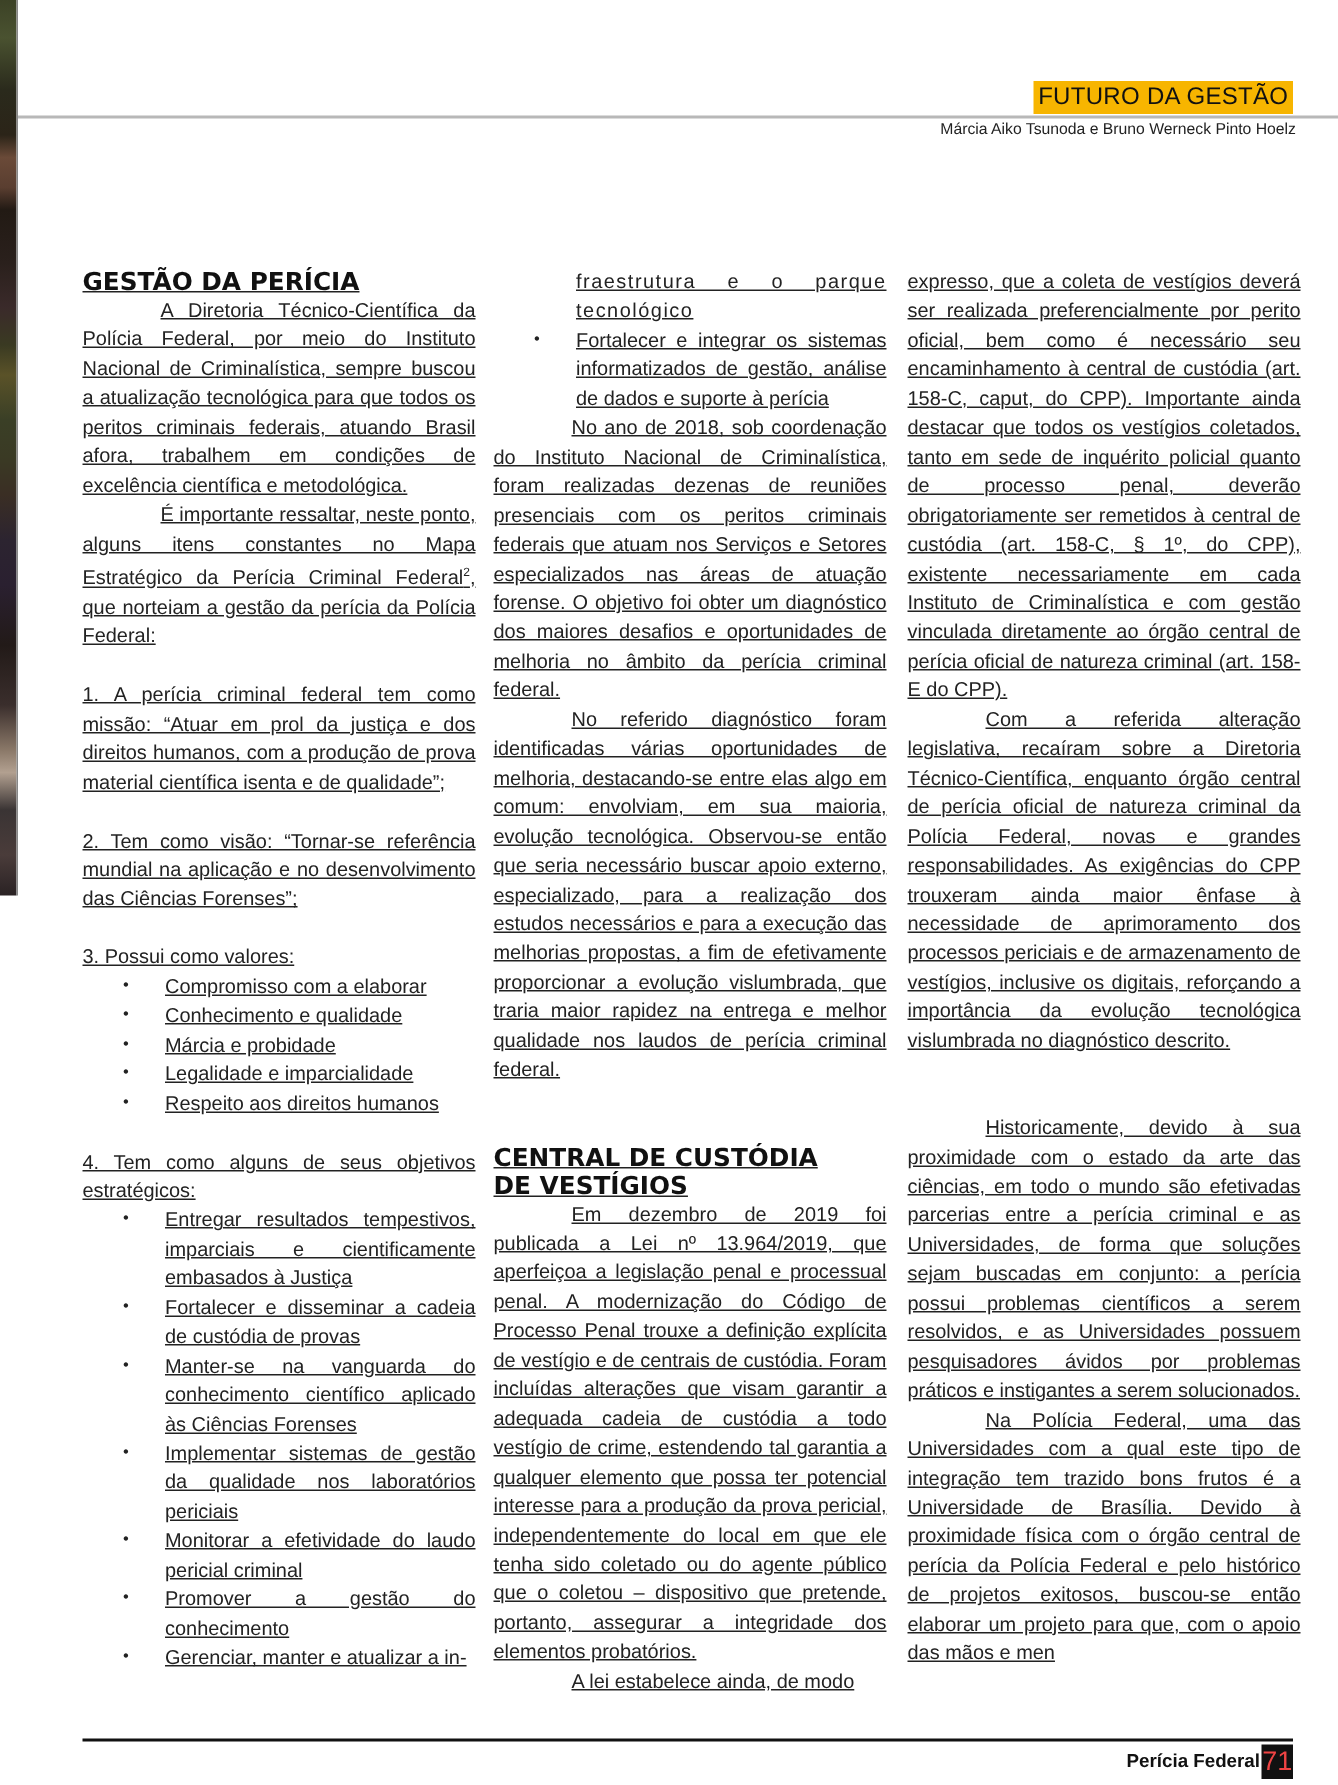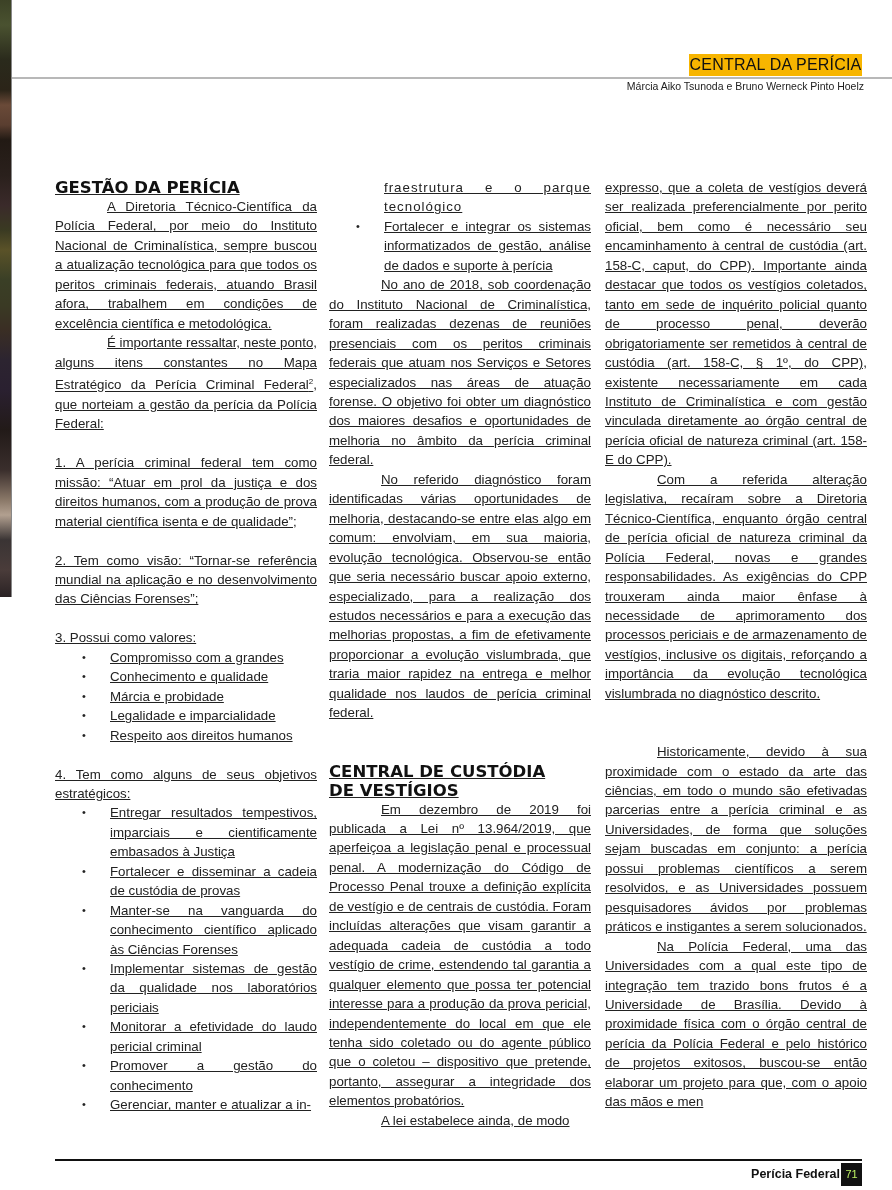--- a/index.html
+++ b/index.html
@@ -50,43 +50,43 @@
   ul.bul li { position: relative; padding-left: 55px; }
   ul.bul li::before {
     content: "•"; position: absolute; left: 27px; top: 0; font-size: 11px;
   }
   .cont { padding-left: 55px; }
 
   .footer-rule { position: absolute; left: 55px; top: 1159px; width: 807px; height: 2px; background: #111; }
   .footer-mag { position: absolute; top: 1167px; right: 52px; font-size: 12.5px; font-weight: bold; color: #111; }
   .footer-page {
     position: absolute; top: 1163px; left: 841px; width: 21px; height: 23px;
-    background: #111; color: #bef264; font-size: 11px; line-height: 23px; text-align: center;
+    background: #111; color: #ef4444; font-size: 18px; line-height: 23px; text-align: center;
   }
 </style>
 </head>
 <body>
 
 <div class="photo-strip"></div>
 <div class="header-rule"></div>
-<div class="header-tag">CENTRAL DA PERÍCIA</div>
+<div class="header-tag">FUTURO DA GESTÃO</div>
 <div class="header-authors">Márcia Aiko Tsunoda e Bruno Werneck Pinto Hoelz</div>
 
 <div class="col col1">
   <h2 class="sec">GESTÃO DA PERÍCIA</h2>
   <p class="indent">A Diretoria Técnico-Científica da Polícia Federal, por meio do Instituto Nacional de Criminalística, sempre buscou a atualização tecnológica para que todos os peritos criminais federais, atuando Brasil afora, trabalhem em condições de excelência científica e metodológica.</p>
   <p class="indent"><span>É importante ressaltar, neste ponto, alguns itens constantes no Mapa Estratégico da Perícia Criminal Federal</span><sup style="font-size:8px;">2</sup><span>, que norteiam a gestão da perícia da Polícia Federal:</span></p>
   <div class="gap"></div>
   <p class="plain">1. A perícia criminal federal tem como missão: “Atuar em prol da justiça e dos direitos humanos, com a produção de prova material científica isenta e de qualidade”;</p>
   <div class="gap"></div>
   <p class="plain">2. Tem como visão: “Tornar-se referência mundial na aplicação e no desenvolvimento das Ciências Forenses”;</p>
   <div class="gap"></div>
   <p class="plain" style="text-align:left;">3. Possui como valores:</p>
   <ul class="bul" style="text-align:left;">
-    <li>Compromisso com a grandes</li>
+    <li>Compromisso com a elaborar</li>
     <li>Conhecimento e qualidade</li>
     <li>Márcia e probidade</li>
     <li>Legalidade e imparcialidade</li>
     <li>Respeito aos direitos humanos</li>
   </ul>
   <div class="gap"></div>
   <p class="plain">4. Tem como alguns de seus objetivos estratégicos:</p>
   <ul class="bul">
     <li>Entregar resultados tempestivos, imparciais e cientificamente embasados à Justiça</li>
     <li>Fortalecer e disseminar a cadeia de custódia de provas</li>

